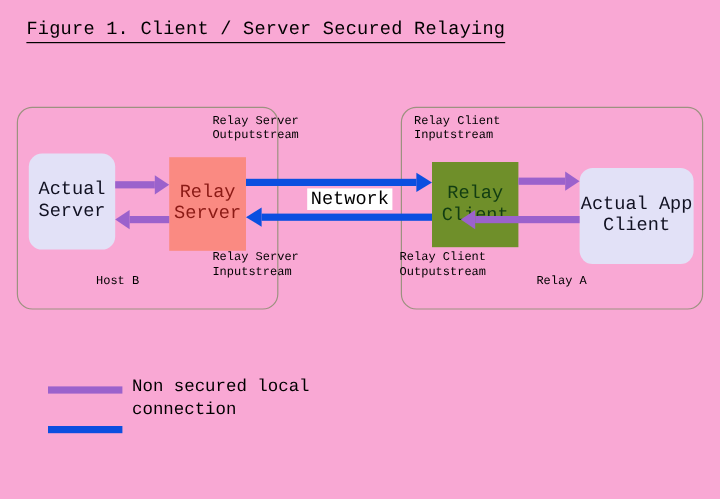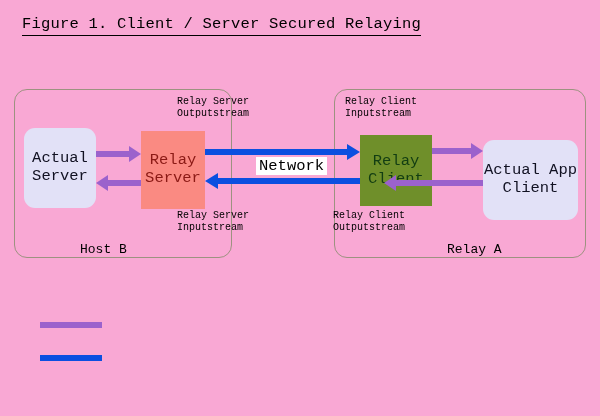--- a/index.html
+++ b/index.html
@@ -35,23 +35,22 @@
     border: 1px solid #9d9280;
     border-radius: 13px;
     background: transparent;
     box-sizing: border-box;
   }
   #host-b-box { left: 14px;  top: 89px; width: 218px; height: 169px; }
   #host-a-box { left: 334px; top: 89px; width: 252px; height: 169px; }
 
   .host-label {
     position: absolute;
-    font-size: 13px;
-    white-space: nowrap;
-    margin-top: 12px;
+    font-size: 10px;
+    white-space: nowrap;
   }
   #host-b-label { left: 80px;  top: 230px; }
   #host-a-label { left: 447px; top: 230px; }
 
   
   .node {
     position: absolute;
     box-sizing: border-box;
     display: flex;
     flex-direction: column;
@@ -243,16 +242,17 @@
 
   <div id="lbl-network">Network</div>
 
   <div class="shaft purple" id="arr-a-out-shaft"></div>
   <div class="head head-right-purple" id="arr-a-out-head"></div>
 
   <div class="shaft purple" id="arr-a-in-shaft"></div>
   <div class="head head-left-purple" id="arr-a-in-head"></div>
 
   <div class="legend-swatch" id="legend-swatch-0" style="background: rgb(155, 98, 204);"></div>
+  <div class="legend-text" id="legend-text-0">Non secured local connection</div>
 
   <div class="legend-swatch" id="legend-swatch-1" style="background: rgb(11, 79, 224);"></div>
 
 </div>
 
 </body></html>

